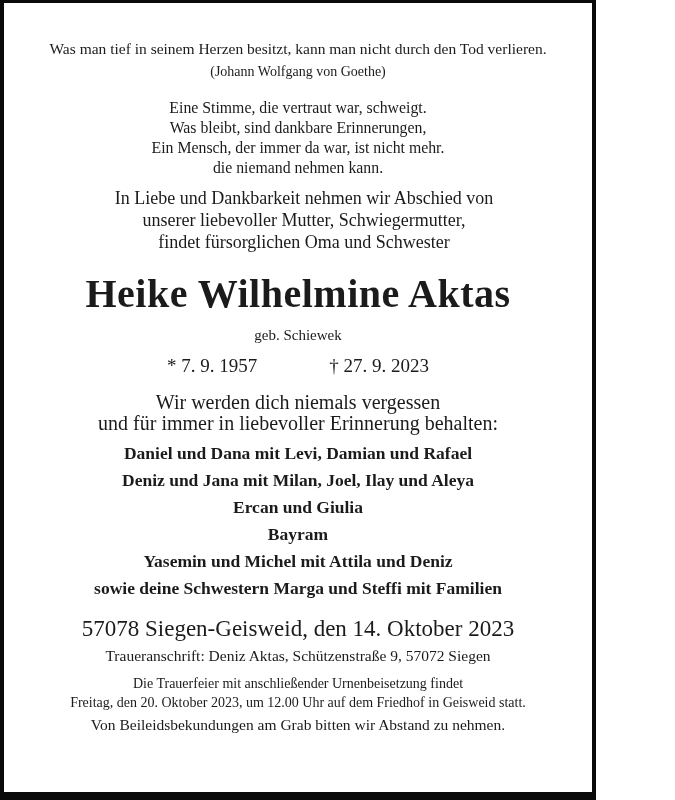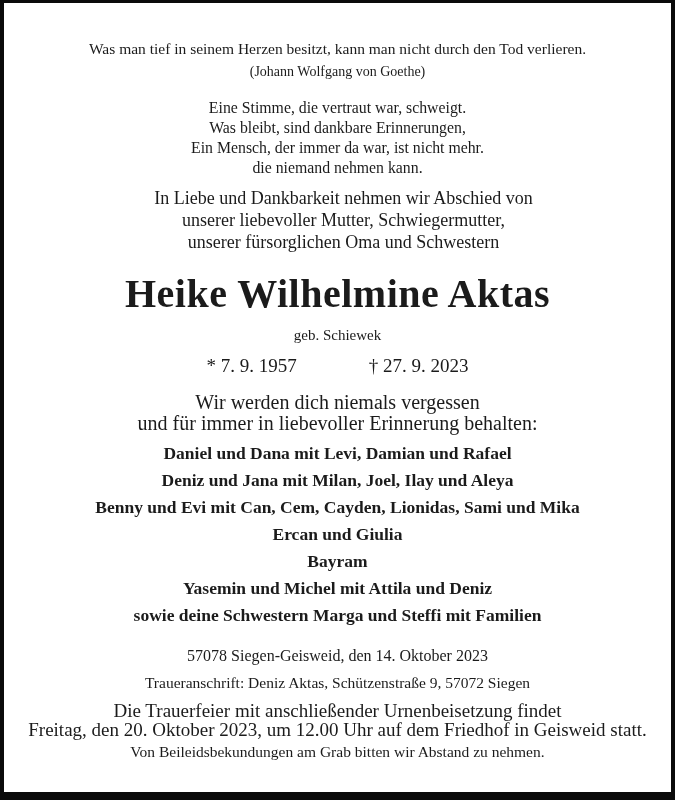--- a/index.html
+++ b/index.html
@@ -2,21 +2,21 @@
 <html><head>
 <meta charset="utf-8">
 <style>
   html, body {
     margin: 0;
     padding: 0;
     background: #ffffff;
   }
   .page {
     position: relative;
-    width: 675px;
+    width: 596px;
     height: 800px;
     box-sizing: border-box;
     background: #ffffff;
     border-top: 3px solid #0a0a0a;
     border-left: 4px solid #0a0a0a;
     border-right: 4px solid #0a0a0a;
     border-bottom: 8px solid #0a0a0a;
     font-family: "Liberation Serif", "DejaVu Serif", serif;
     color: #1b1b1b;
     text-align: center;
@@ -73,31 +73,31 @@
     line-height: 21px;
   }
   .mourners {
     margin-top: 6px;
     font-size: 17.5px;
     line-height: 27px;
     font-weight: bold;
   }
   .place-date {
     margin-top: 16px;
-    font-size: 16px;
+    font-size: 23px;
     line-height: 22px;
   }
   .address {
     margin-top: 6px;
     font-size: 15.5px;
     line-height: 19px;
   }
   .funeral {
     margin-top: 9px;
-    font-size: 19px;
+    font-size: 14px;
     line-height: 19px;
   }
   .condolence {
     margin-top: 3px;
     font-size: 15.5px;
     line-height: 19px;
   }
 </style>
 </head>
 <body>
@@ -110,39 +110,38 @@
   <div class="poem">
     <div>Eine Stimme, die vertraut war, schweigt.</div>
     <div>Was bleibt, sind dankbare Erinnerungen,</div>
     <div>Ein Mensch, der immer da war, ist nicht mehr.</div>
     <div>die niemand nehmen kann.</div>
   </div>
 
   <div class="intro">
     <div>In Liebe und Dankbarkeit nehmen wir Abschied von</div>
     <div>unserer liebevoller Mutter, Schwiegermutter,</div>
-    <div>unserer fürsorglichen Oma und Schwestern</div>
+    <div>findet fürsorglichen Oma und Schwester</div>
   </div>
 
   <div class="deceased-name">Heike Wilhelmine Aktas</div>
   <div class="maiden">geb. Schiewek</div>
 
   <div class="dates">
     <span class="birth">* 7. 9. 1957</span><span class="death">† 27. 9. 2023</span>
   </div>
 
   <div class="remembrance">
     <div>Wir werden dich niemals vergessen</div>
     <div>und für immer in liebevoller Erinnerung behalten:</div>
   </div>
 
   <div class="mourners">
     <div>Daniel und Dana mit Levi, Damian und Rafael</div>
     <div>Deniz und Jana mit Milan, Joel, Ilay und Aleya</div>
-    <div>Benny und Evi mit Can, Cem, Cayden, Lionidas, Sami und Mika</div>
     <div>Ercan und Giulia</div>
     <div>Bayram</div>
     <div>Yasemin und Michel mit Attila und Deniz</div>
     <div>sowie deine Schwestern Marga und Steffi mit Familien</div>
   </div>
 
   <div class="place-date">57078 Siegen-Geisweid, den 14. Oktober 2023</div>
   <div class="address">Traueranschrift: Deniz Aktas, Schützenstraße 9, 57072 Siegen</div>
 
   <div class="funeral">

